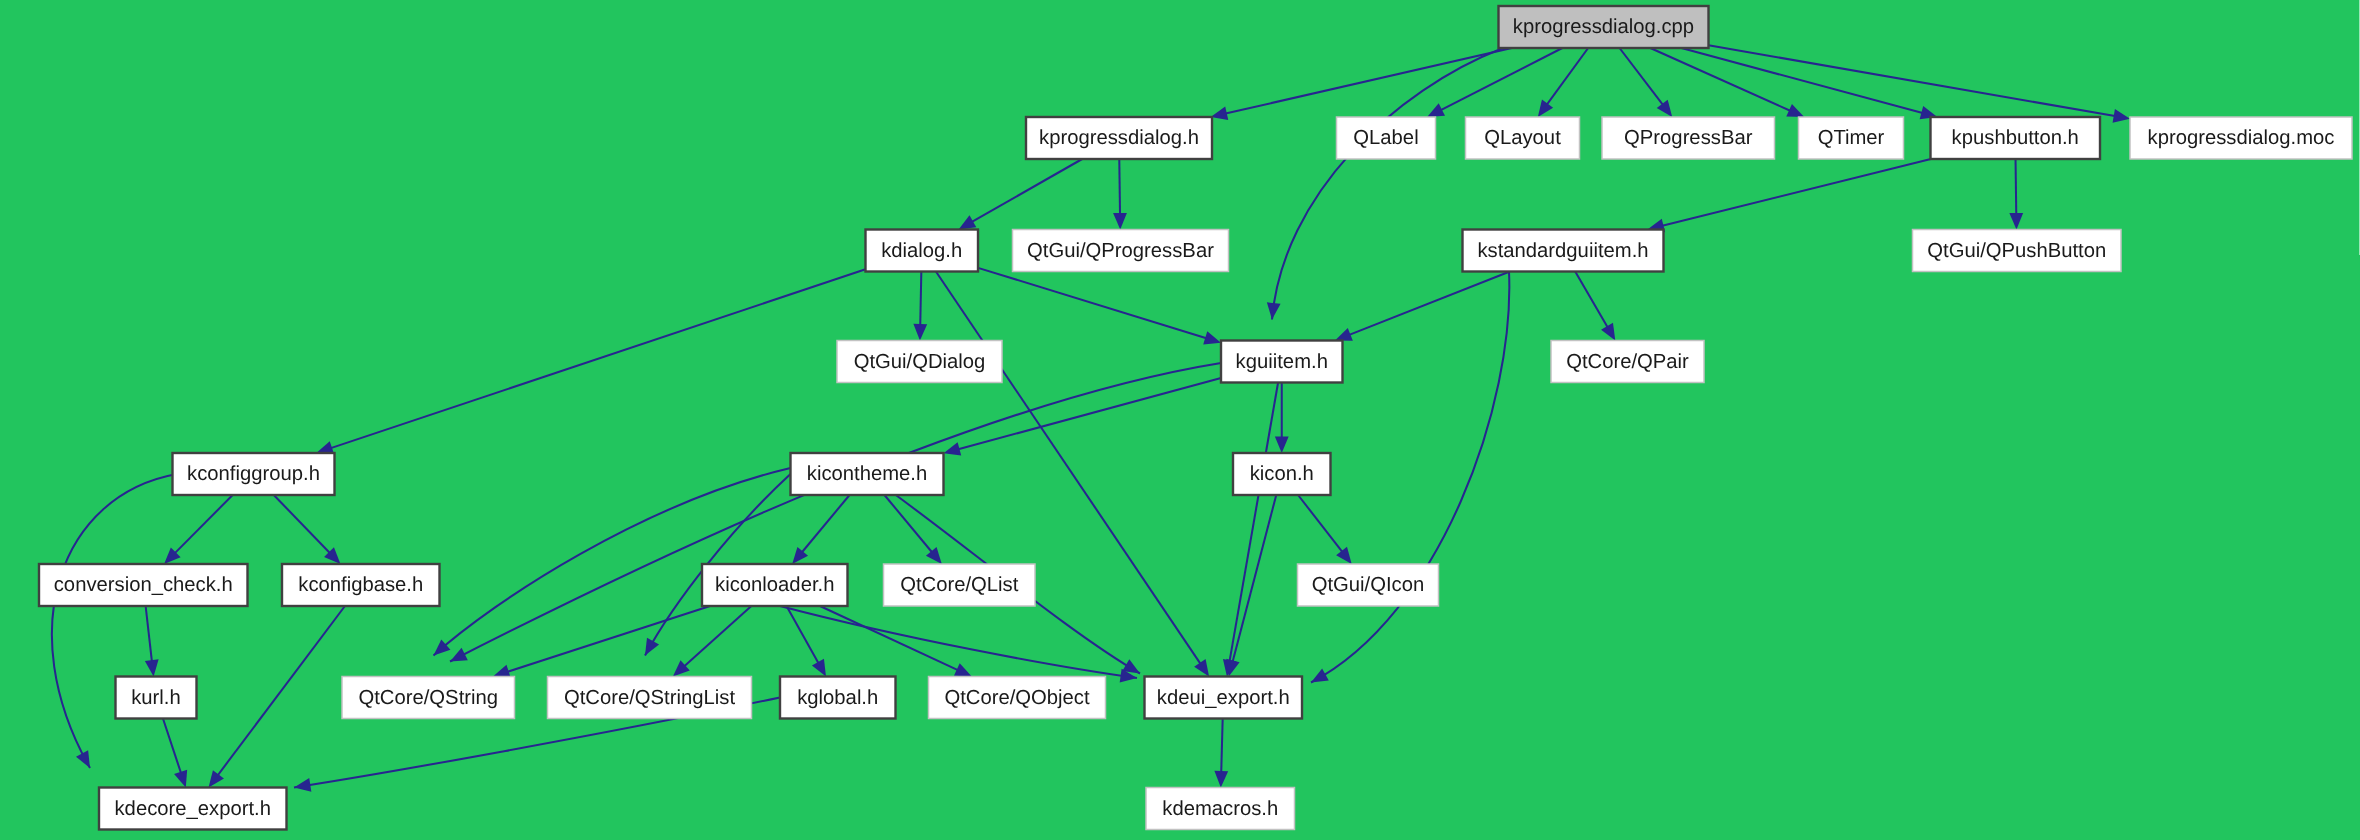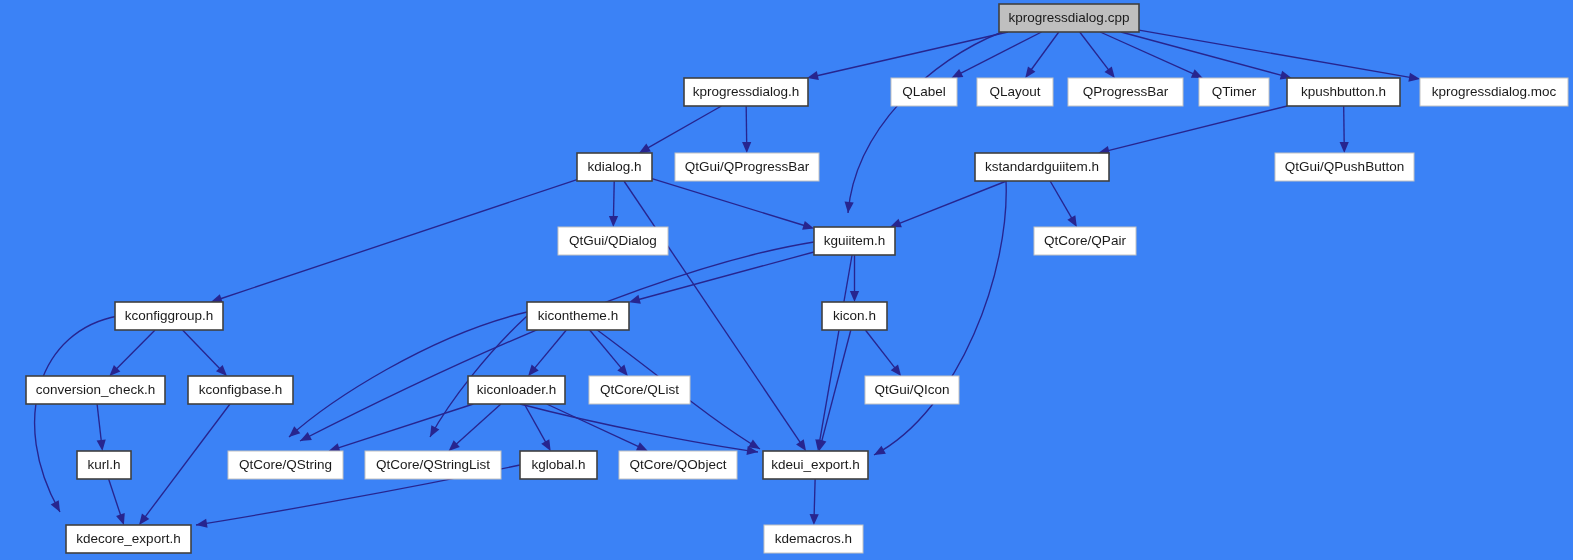--- a/index.html
+++ b/index.html
@@ -7,21 +7,21 @@
     padding: 0;
     background: #ffffff;
   }
   body {
     font-family: "Liberation Sans", sans-serif;
   }
   #graph-root {
     position: relative;
     width: 1573px;
     height: 560px;
-    background: #3b82f6;
+    background: #22c55e;
     overflow: hidden;
   }
   svg#dep-graph {
     display: block;
     width: 1573px;
     height: 560px;
   }
   .node-rect-plain {
     fill: #ffffff;
     stroke: #c2c2c2;

